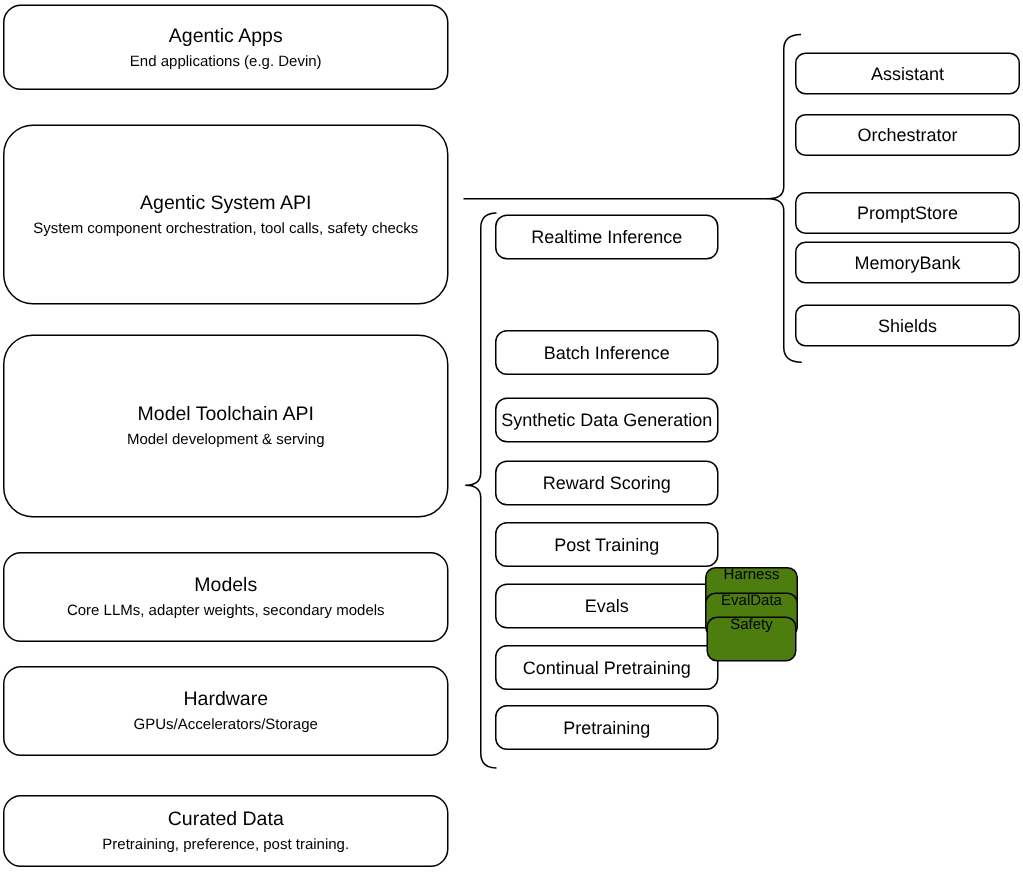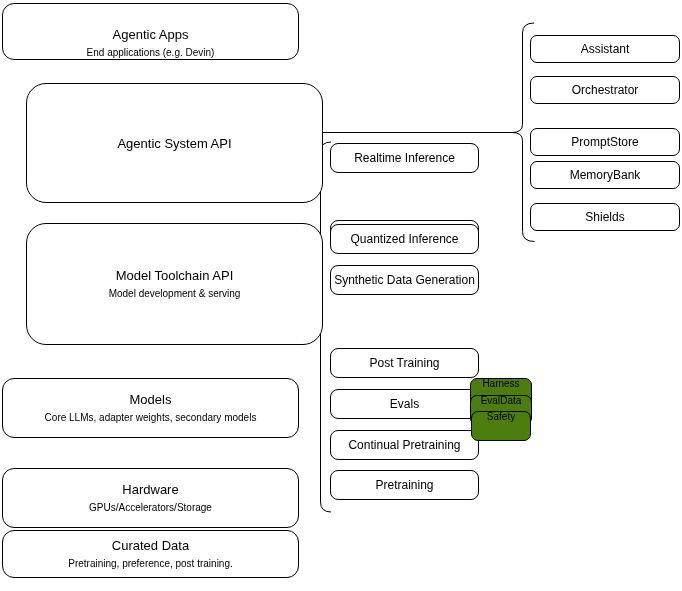--- a/index.html
+++ b/index.html
@@ -90,73 +90,74 @@
     border: 1px solid #000000;
     border-radius: 7px;
     display: flex;
     align-items: flex-start;
     justify-content: center;
     font-size: 10px;
     line-height: 10px;
     white-space: nowrap;
   }
   .r12 { border-radius: 12px; }
-  .r20 { border-radius: 20px; margin-left: 24px; }
+  .r20 { border-radius: 20px; }
 </style>
 </head>
 <body>
 
 <div class="canvas">
 
   <svg class="overlay" width="682" height="591" viewBox="0 0 682 591" fill="none" stroke="#000000" stroke-width="1">
     <path d="M 309 132.5 L 512 132.5"></path>
     <path stroke-linejoin="round" d="M 331 142 Q 320.5 142 320.5 152 L 320.5 315 Q 320.5 323.5 310.5 323.5 Q 320.5 323.5 320.5 332 L 320.5 502 Q 320.5 512 331 512"></path>
     <path stroke-linejoin="round" d="M 534 23 Q 522.5 23 522.5 33 L 522.5 124.5 Q 522.5 132.5 512 132.5 Q 522.5 132.5 522.5 140.5 L 522.5 231.5 Q 522.5 241.5 534.5 241.5"></path>
   </svg>
 
-  <div class="bigbox r12" style="top:3px;height:57px;justify-content:flex-end;">
+  <div class="bigbox r12" style="top:3px;height:57px;">
     <div class="title">Agentic Apps</div>
     <div class="subtitle">End applications (e.g. Devin)</div>
   </div>
 
   <div class="bigbox r20" style="top:83px;height:120px;">
     <div class="title">Agentic System API</div>
+    <div class="subtitle">System component orchestration, tool calls, safety checks</div>
   </div>
 
   <div class="bigbox r20" style="top:223px;height:122px;">
     <div class="title">Model Toolchain API</div>
     <div class="subtitle">Model development &amp; serving</div>
   </div>
 
-  <div class="bigbox r12" style="top:378px;height:60px;">
+  <div class="bigbox r12" style="top:368px;height:60px;">
     <div class="title">Models</div>
     <div class="subtitle">Core LLMs, adapter weights, secondary models</div>
   </div>
 
-  <div class="bigbox r12" style="top:468px;height:60px;">
+  <div class="bigbox r12" style="top:444px;height:60px;">
     <div class="title">Hardware</div>
     <div class="subtitle">GPUs/Accelerators/Storage</div>
   </div>
 
   <div class="bigbox r12" style="top:530px;height:48px;">
     <div class="title">Curated Data</div>
     <div class="subtitle">Pretraining, preference, post training.</div>
   </div>
 
   <div class="midbox" style="top:143px;">
     <span>Realtime Inference</span>
   </div>
   <div class="midbox" style="top:184px;margin-top:36px;">
     <span>Batch Inference</span>
   </div>
-  <div class="midbox" style="top:224px;">
-    <span>Quantized Inference</span>
-  </div>
   <div class="midbox" style="top:265px;">
     <span>Synthetic Data Generation</span>
+  </div>
+  <div class="midbox" style="top:307px;">
+    <span>Reward Scoring</span>
   </div>
   <div class="midbox" style="top:348px;">
     <span>Post Training</span>
   </div>
   <div class="midbox" style="top:389px;">
     <span>Evals</span>
   </div>
   <div class="midbox" style="top:430px;">
     <span>Continual Pretraining</span>
   </div>

